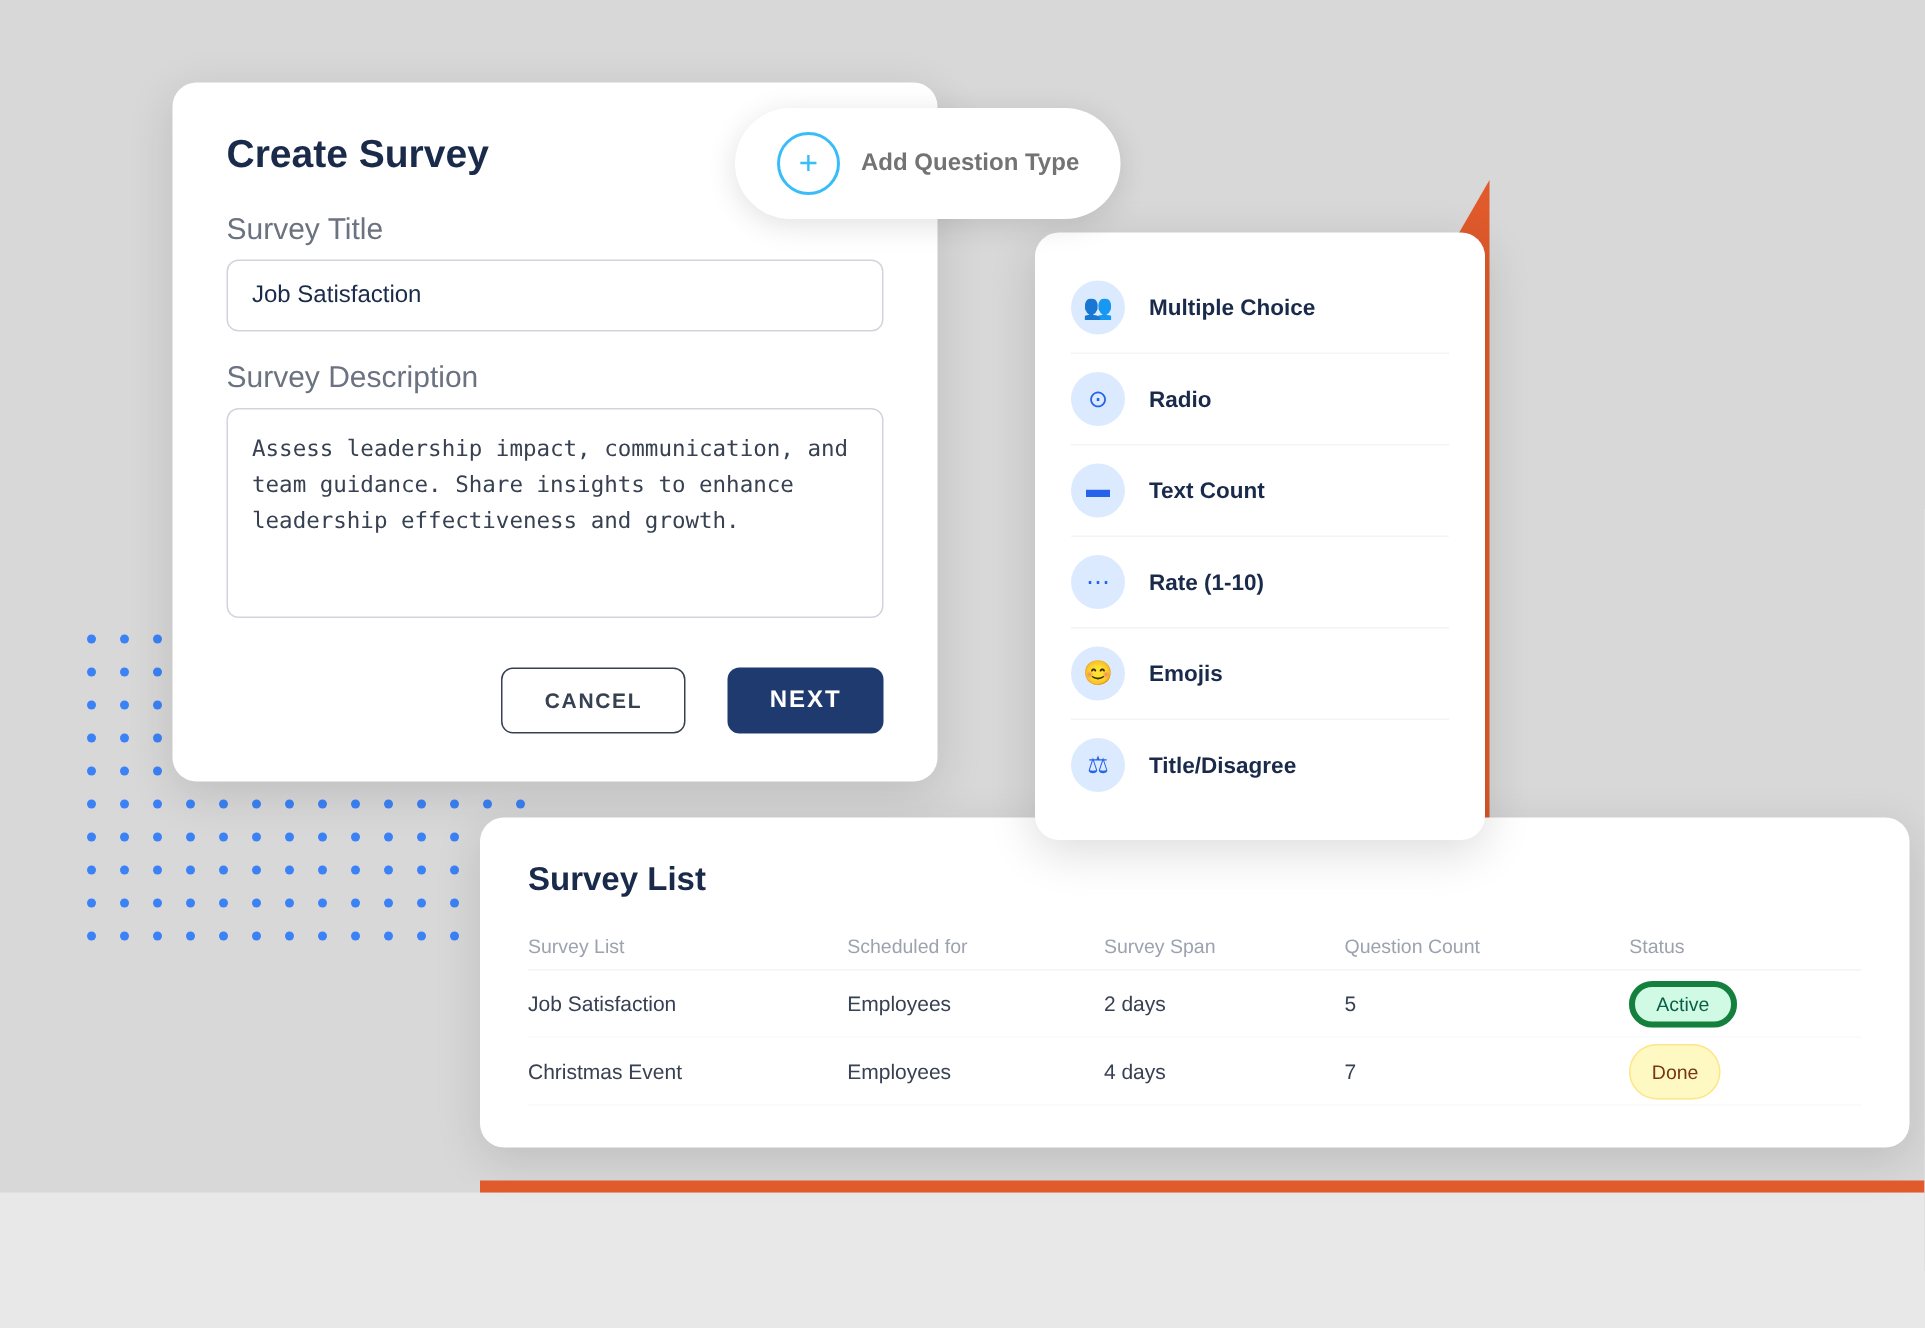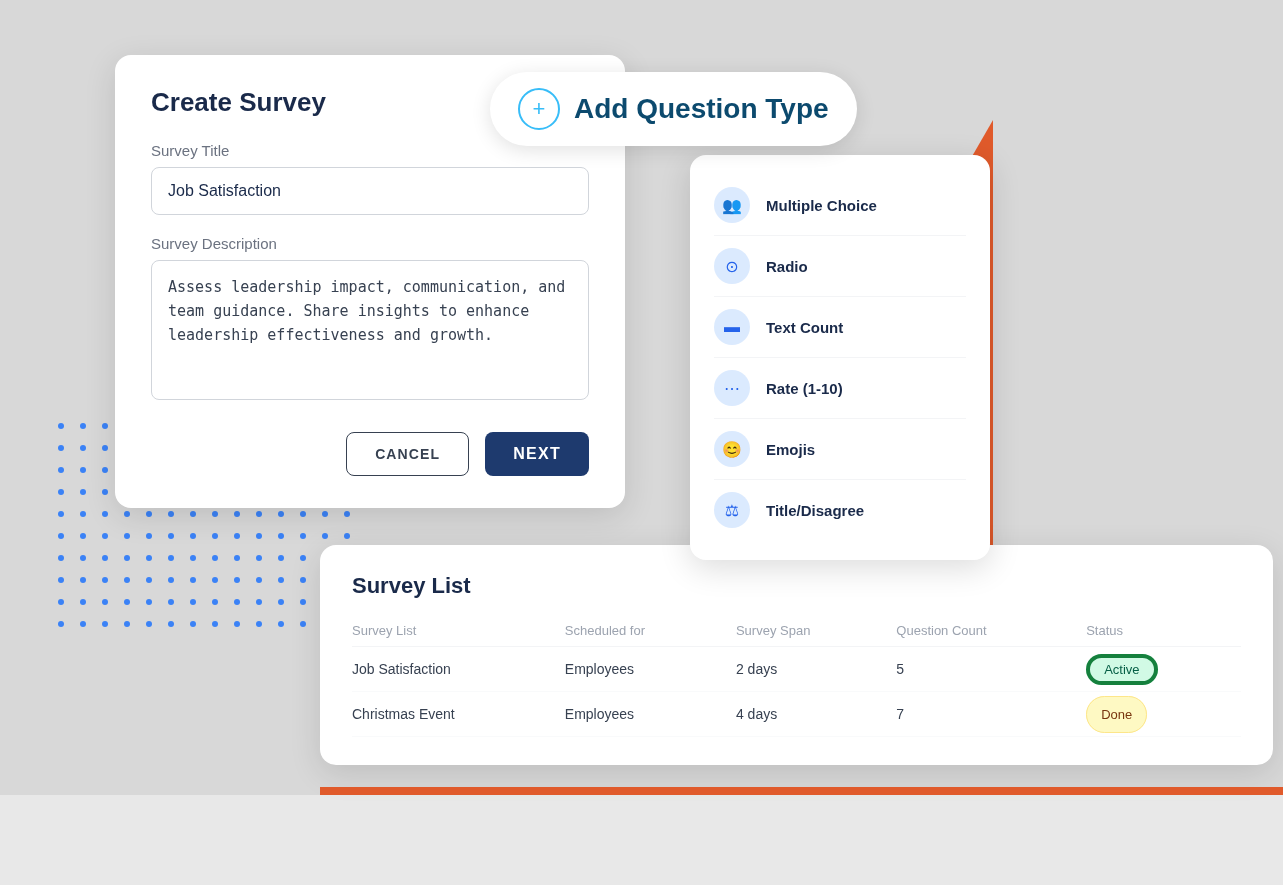--- a/index.html
+++ b/index.html
@@ -66,21 +66,21 @@
     }
 
     .create-survey-title {
       font-size: 26px;
       font-weight: 700;
       color: #1a2a4a;
       margin-bottom: 24px;
     }
 
     .form-label {
-      font-size: 15px;
+      font-size: 20px;
       color: #6b7280;
       margin-bottom: 8px;
       display: block;
     }
 
     .survey-title-input {
       width: 100%;
       border: 1.5px solid #d1d5db;
       border-radius: 8px;
       padding: 14px 16px;
@@ -99,21 +99,21 @@
       color: #374151;
       outline: none;
       resize: none;
       height: 140px;
       line-height: 1.6;
       margin-bottom: 28px;
     }
 
     .button-row {
       display: flex;
-      gap: 16px;
+      gap: 28px;
       justify-content: flex-end;
     }
 
     .btn-cancel {
       padding: 13px 28px;
       border: 1.5px solid #374151;
       background: white;
       color: #374151;
       font-size: 14px;
       font-weight: 600;
@@ -158,23 +158,23 @@
       border-radius: 50%;
       display: flex;
       align-items: center;
       justify-content: center;
       color: #38bdf8;
       font-size: 22px;
       font-weight: 300;
     }
 
     .add-question-label {
-      font-size: 28px;
+      font-size: 16px;
       font-weight: 600;
-      color: #0c4a6e;
+      color: #737373;
     }
 
     
     .question-types-card {
       position: absolute;
       top: 155px;
       left: 690px;
       width: 300px;
       background: white;
       border-radius: 16px;

